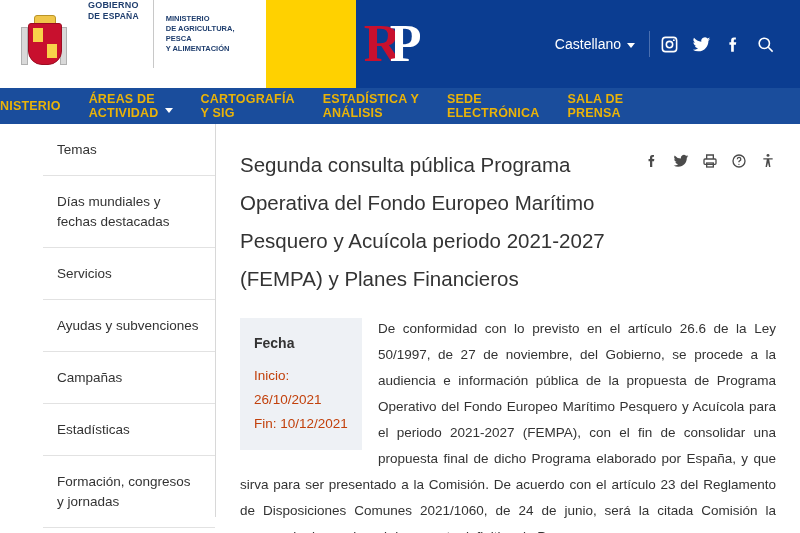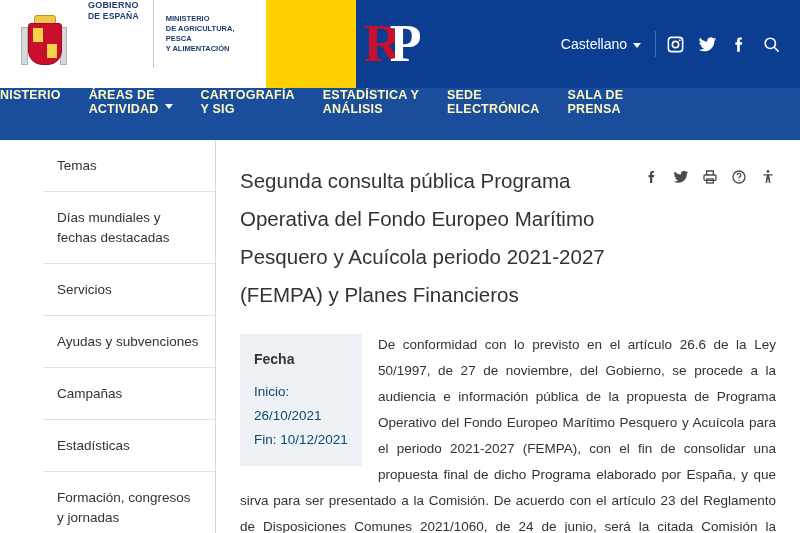--- a/index.html
+++ b/index.html
@@ -150,21 +150,21 @@
     line-height: 52px;
     color: #ffffff;
     font-family: "Liberation Serif", serif;
   }
 
   .lang-area {
     margin-left: auto;
     display: flex;
     align-items: center;
     gap: 0;
-    padding-right: 11px;
+    padding-right: 17px;
     color: #ffffff;
   }
   .lang-btn {
     font-size: 14px;
     color: #ffffff;
     display: flex;
     align-items: center;
     gap: 6px;
     padding: 0 14px 0 0;
     cursor: pointer;
@@ -194,24 +194,24 @@
     height: 19px;
     color: #ffffff;
     cursor: pointer;
     display: block;
   }
   .soc svg { display: block; }
 
   
   .nav {
     background: #1a4d9c;
-    height: 52px;
-    display: flex;
-    align-items: flex-start;
-    color: #fef9c3;
+    height: 36px;
+    display: flex;
+    align-items: center;
+    color: #eab308;
     font-size: 12.5px;
     font-weight: bold;
     letter-spacing: .2px;
   }
   .nav-item {
     display: flex;
     align-items: center;
     padding: 0 14px;
     line-height: 14px;
     cursor: pointer;
@@ -300,21 +300,21 @@
     font-weight: bold;
     font-size: 14px;
     color: #333333;
     display: block;
     margin-bottom: 8px;
   }
   .fecha-box .line {
     font-size: 13.5px;
     line-height: 24px;
     display: block;
-    color: #0c4a6e;
+    color: #c2410c;
   }
 </style>
 </head>
 <body>
 
 <div class="topbar">
 
   <div class="brand-block">
     <div class="coat-wrap">
       <div class="coat">

